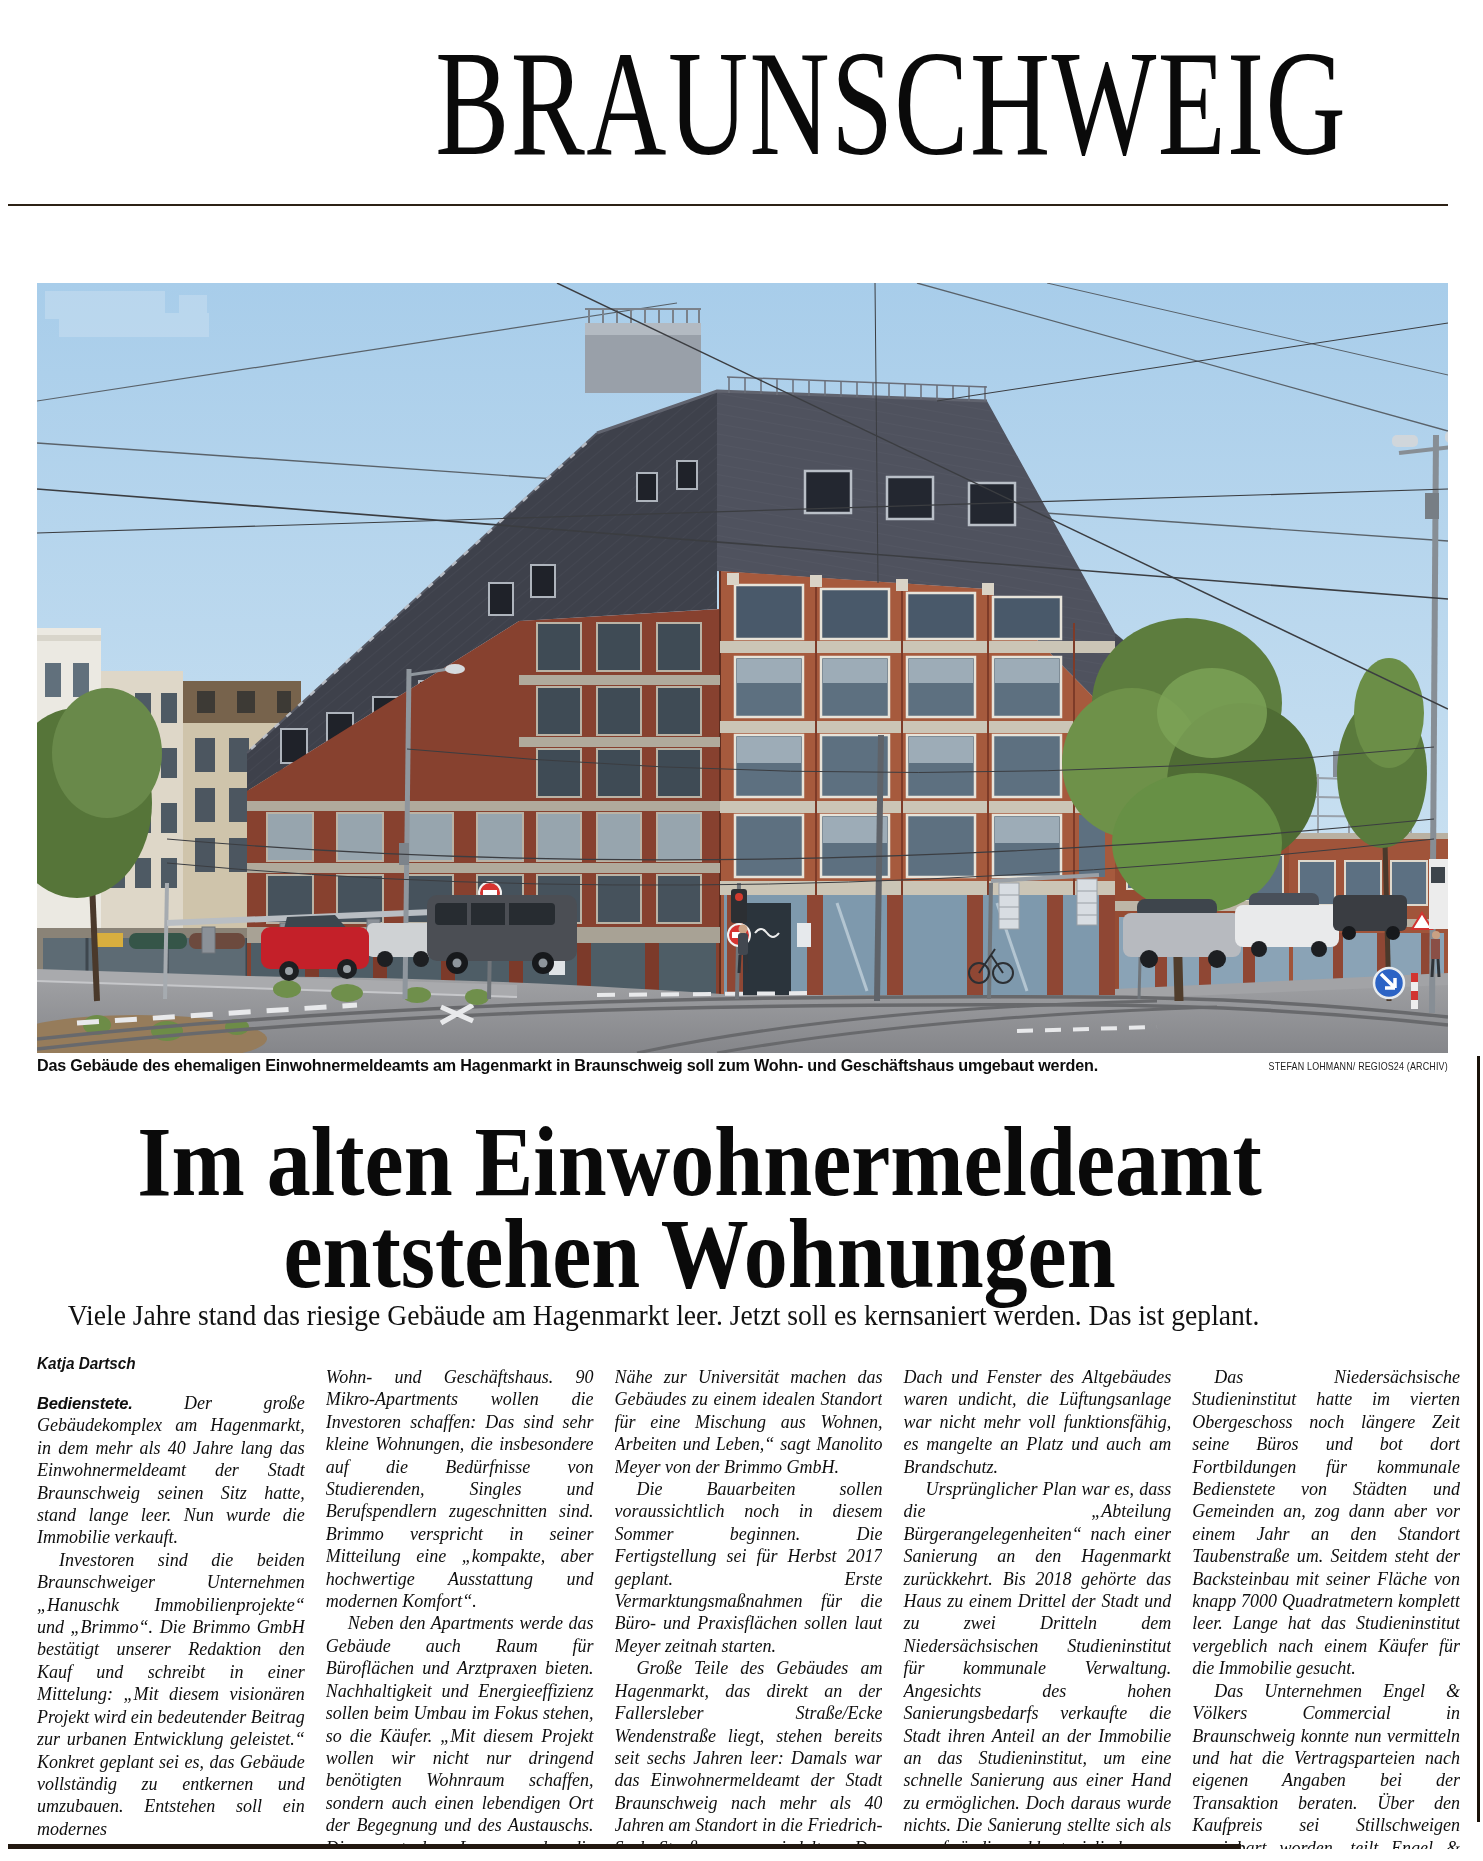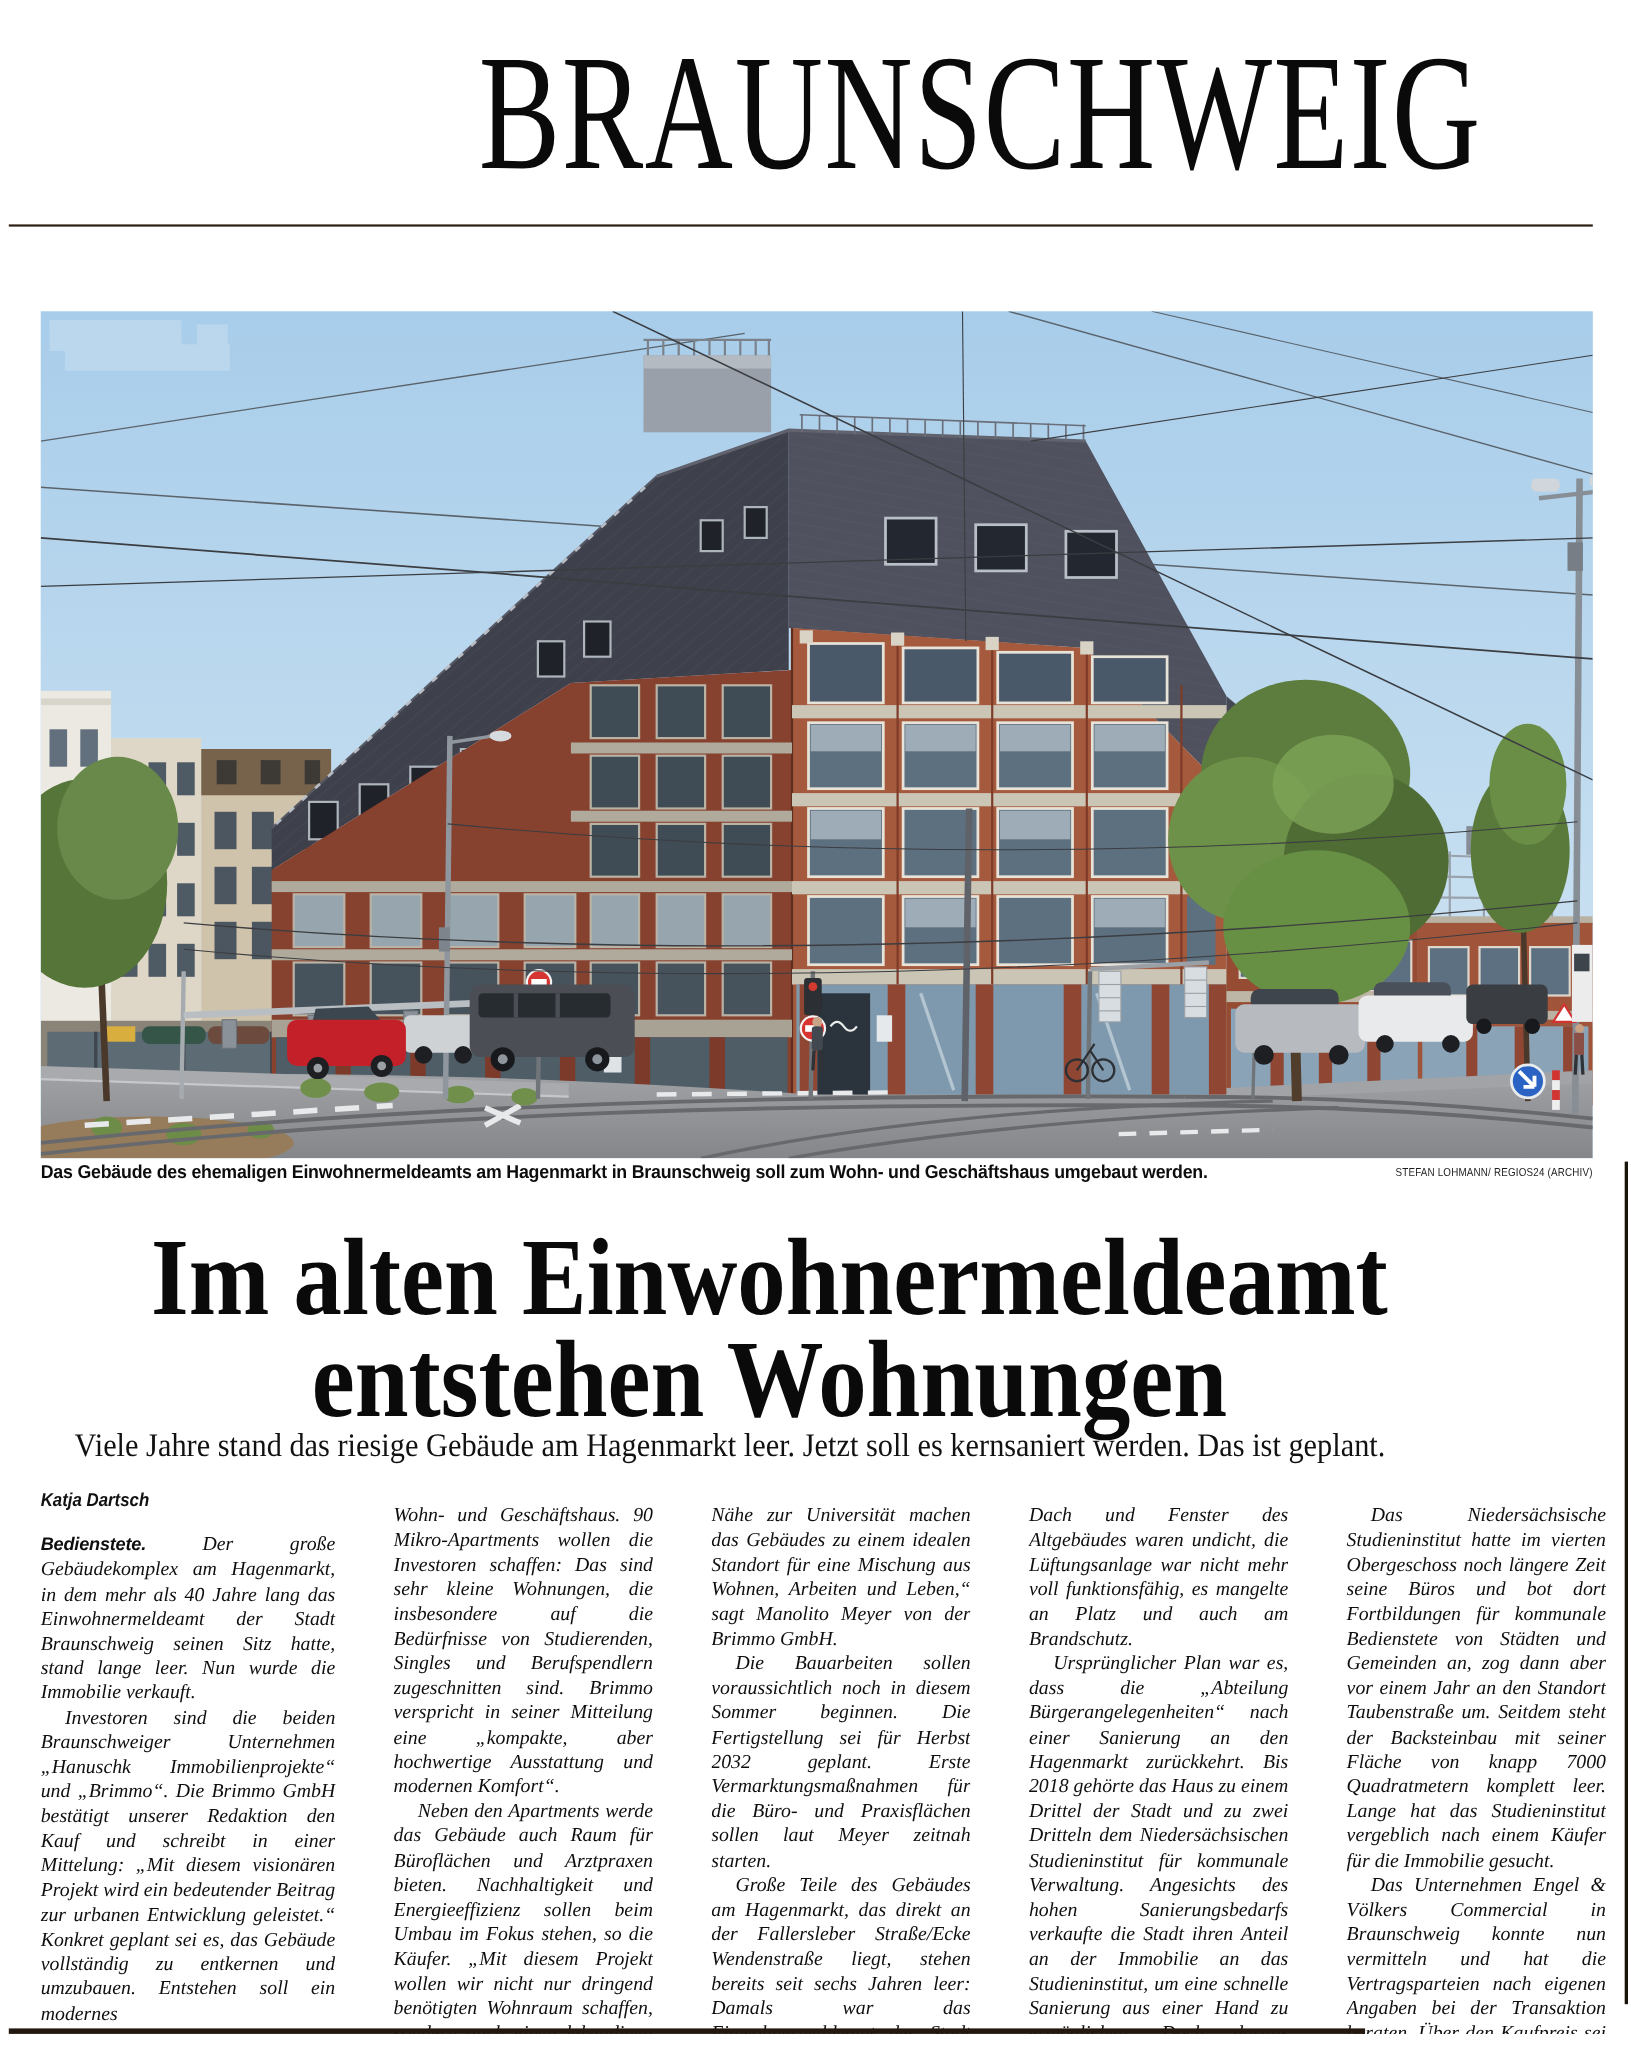--- a/index.html
+++ b/index.html
@@ -35,21 +35,21 @@
            transform:translateX(-42px) scaleX(.88);transform-origin:center;white-space:nowrap;}
   .subhead{position:absolute;top:1298px;left:16px;width:1228px;margin:0;text-align:center;}
   .subhead span{display:inline-block;font-family:"Liberation Serif",serif;font-weight:400;
            font-size:30px;line-height:34px;transform:scaleX(.92);transform-origin:center;
            white-space:nowrap;color:#111;}
 
   
   .columns{position:absolute;top:1352px;left:37px;width:1423px;height:497px;
            display:grid;grid-template-columns:repeat(5,1fr);column-gap:21px;font-style:italic;}
   .col{overflow:hidden;}
-  .col.cont-col{padding-top:14px;margin-left:32px;}
+  .col.cont-col{padding-top:14px;}
   .byline{font-family:"Liberation Sans",sans-serif;font-weight:700;font-size:17px;
           line-height:20px;transform:scaleX(.9);transform-origin:left center;
           margin:2px 0 18px 0;white-space:nowrap;}
   .bp{margin:0;font-size:18px;line-height:22.4px;text-align:justify;
       font-family:"Liberation Serif",serif;color:#0e0e0e;hyphens:auto;-webkit-hyphens:auto;}
   .bp.ind{text-indent:22px;}
   .bp.cont{text-align-last:justify;}
   .lead{font-family:"Liberation Sans",sans-serif;font-weight:700;font-size:16.5px;
         letter-spacing:-.2px;}
 
@@ -573,21 +573,21 @@
     <div class="byline">Katja Dartsch</div>
   <p class="bp"><span class="lead">Bedienstete. </span>Der große Gebäudekomplex am Hagenmarkt, in dem mehr als 40 Jahre lang das Einwohnermeldeamt der Stadt Braunschweig seinen Sitz hatte, stand lange leer. Nun wurde die Immobilie verkauft.</p>
       <p class="bp ind cont">Investoren sind die beiden Braunschweiger Unternehmen „Hanuschk Immobilienprojekte“ und „Brimmo“. Die Brimmo GmbH bestätigt unserer Redaktion den Kauf und schreibt in einer Mittelung: „Mit diesem visionären Projekt wird ein bedeutender Beitrag zur urbanen Entwicklung geleistet.“ Konkret geplant sei es, das Gebäude vollständig zu entkernen und umzubauen. Entstehen soll ein modernes</p>
     </div>
   <div class="col cont-col">
       <p class="bp">Wohn- und Geschäftshaus. 90 Mikro-Apartments wollen die Investoren schaffen: Das sind sehr kleine Wohnungen, die insbesondere auf die Bedürfnisse von Studierenden, Singles und Berufspendlern zugeschnitten sind. Brimmo verspricht in seiner Mitteilung eine „kompakte, aber hochwertige Ausstattung und modernen Komfort“.</p>
       <p class="bp ind cont">Neben den Apartments werde das Gebäude auch Raum für Büroflächen und Arztpraxen bieten. Nachhaltigkeit und Energieeffizienz sollen beim Umbau im Fokus stehen, so die Käufer. „Mit diesem Projekt wollen wir nicht nur dringend benötigten Wohnraum schaffen, sondern auch einen lebendigen Ort der Begegnung und des Austauschs. Die zentrale Lage und die</p>
     </div>
   <div class="col cont-col">
       <p class="bp">Nähe zur Universität machen das Gebäudes zu einem idealen Standort für eine Mischung aus Wohnen, Arbeiten und Leben,“ sagt Manolito Meyer von der Brimmo GmbH.</p>
-      <p class="bp ind">Die Bauarbeiten sollen voraussichtlich noch in diesem Sommer beginnen. Die Fertigstellung sei für Herbst 2032 geplant. Erste Vermarktungsmaßnahmen für die Büro- und Praxisflächen sollen laut Meyer zeitnah starten.</p>
+      <p class="bp ind">Die Bauarbeiten sollen voraussichtlich noch in diesem Sommer beginnen. Die Fertigstellung sei für Herbst 2017 geplant. Erste Vermarktungsmaßnahmen für die Büro- und Praxisflächen sollen laut Meyer zeitnah starten.</p>
       <p class="bp ind cont">Große Teile des Gebäudes am Hagenmarkt, das direkt an der Fallersleber Straße/Ecke Wendenstraße liegt, stehen bereits seit sechs Jahren leer: Damals war das Einwohnermeldeamt der Stadt Braunschweig nach mehr als 40 Jahren am Standort in die Friedrich-Seele-Straße umgesiedelt. Der Grund:</p>
     </div>
   <div class="col cont-col">
       <p class="bp">Dach und Fenster des Altgebäudes waren undicht, die Lüftungsanlage war nicht mehr voll funktionsfähig, es mangelte an Platz und auch am Brandschutz.</p>
       <p class="bp ind">Ursprünglicher Plan war es, dass die „Abteilung Bürgerangelegenheiten“ nach einer Sanierung an den Hagenmarkt zurückkehrt. Bis 2018 gehörte das Haus zu einem Drittel der Stadt und zu zwei Dritteln dem Niedersächsischen Studieninstitut für kommunale Verwaltung. Angesichts des hohen Sanierungsbedarfs verkaufte die Stadt ihren Anteil an der Immobilie an das Studieninstitut, um eine schnelle Sanierung aus einer Hand zu ermöglichen. Doch daraus wurde nichts. Die Sanierung stellte sich als zu aufwändig und kostspielig heraus.</p>
     </div>
   <div class="col cont-col">
       <p class="bp ind">Das Niedersächsische Studieninstitut hatte im vierten Obergeschoss noch längere Zeit seine Büros und bot dort Fortbildungen für kommunale Bedienstete von Städten und Gemeinden an, zog dann aber vor einem Jahr an den Standort Taubenstraße um. Seitdem steht der Backsteinbau mit seiner Fläche von knapp 7000 Quadratmetern komplett leer. Lange hat das Studieninstitut vergeblich nach einem Käufer für die Immobilie gesucht.</p>
       <p class="bp ind">Das Unternehmen Engel &amp; Völkers Commercial in Braunschweig konnte nun vermitteln und hat die Vertragsparteien nach eigenen Angaben bei der Transaktion beraten. Über den Kaufpreis sei Stillschweigen vereinbart worden, teilt Engel &amp; Völkers mit.</p>
     </div>

